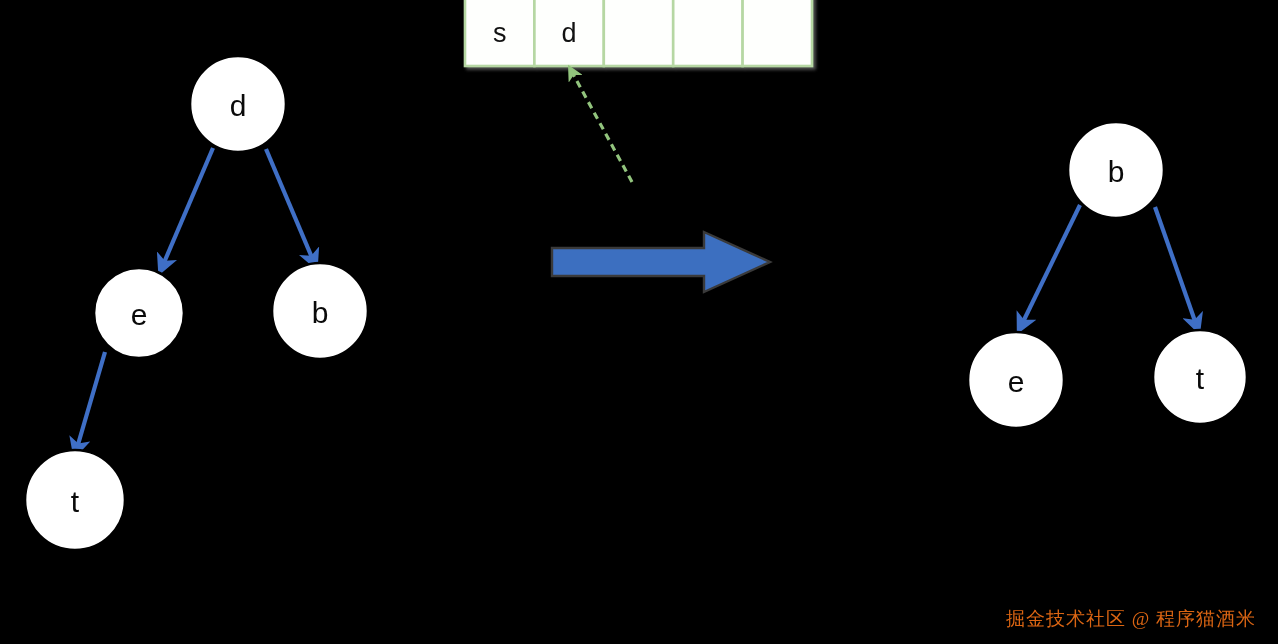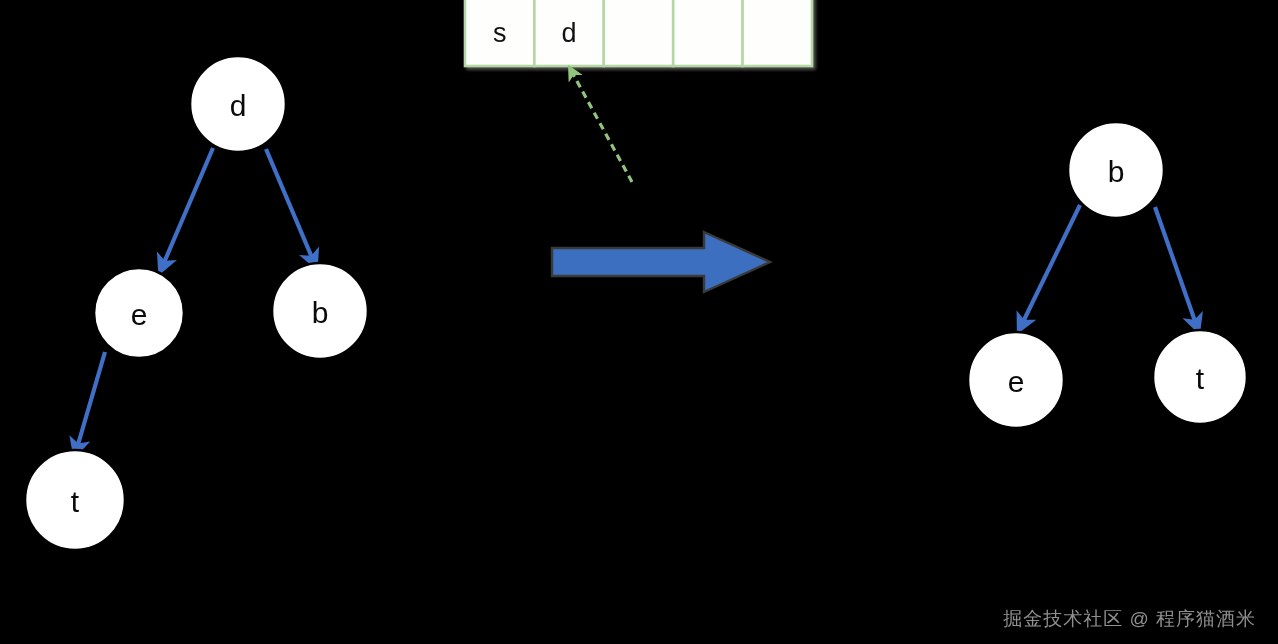--- a/index.html
+++ b/index.html
@@ -62,25 +62,25 @@
   .big-arrow-shape {
     fill: #3c6fc0;
     stroke: #3a3a3a;
     stroke-width: 2.4;
     stroke-linejoin: miter;
   }
   .watermark-text {
     position: absolute;
     right: 22px;
     bottom: 12px;
-    color: #a3a3a3;
+    color: #f97316;
     opacity: 0.88;
     font-size: 19px;
     letter-spacing: 1px;
-    font-family: Liberation Sans, sans-serif;
+    font-family: Liberation Serif, serif;
     white-space: nowrap;
     user-select: none;
   }
 </style>
 </head>
 <body>
 
 <div id="stage">
 
   <svg id="diagram-svg" viewBox="0 0 1278 644">

